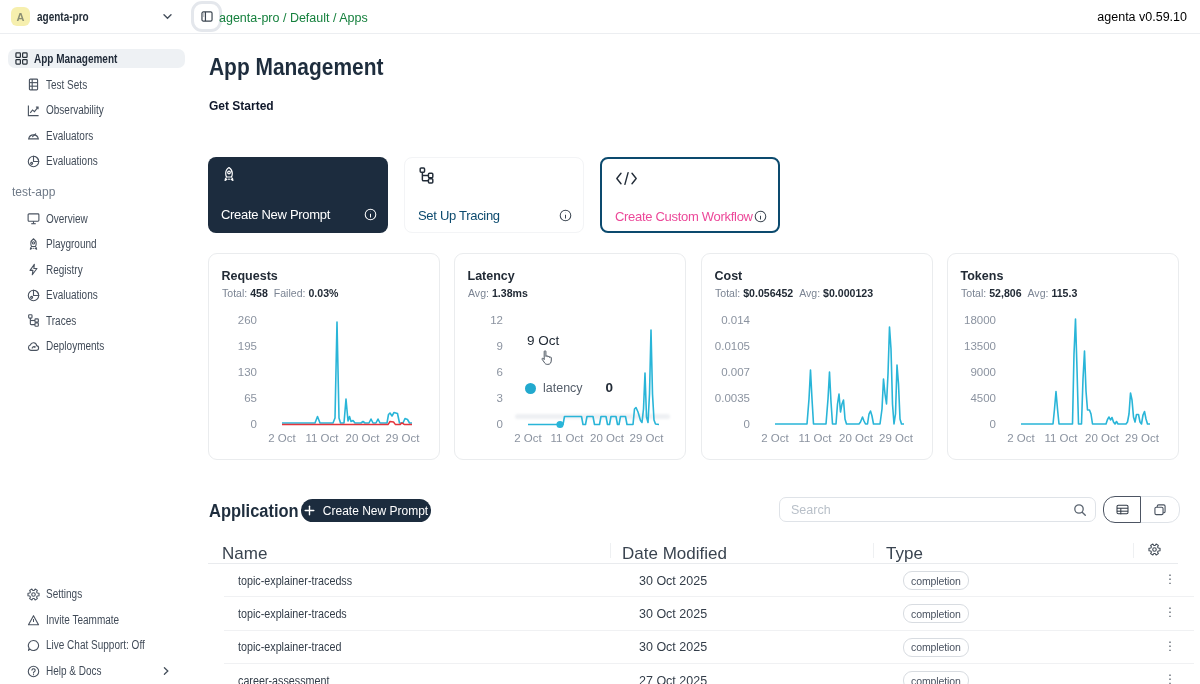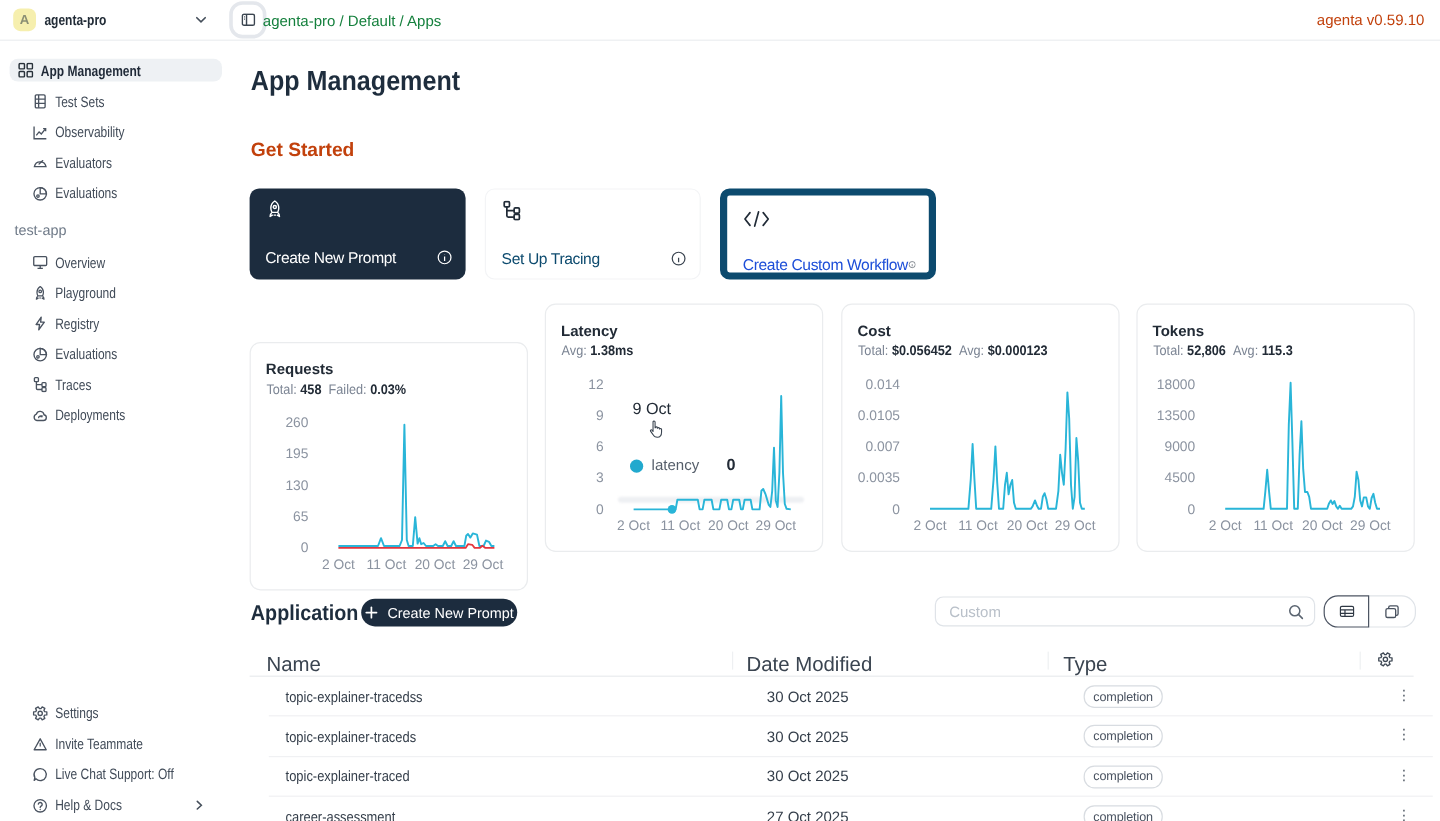--- a/index.html
+++ b/index.html
@@ -18,44 +18,44 @@
 .pageline { position:absolute; left:0; top:33px; width:1200px; height:1px; background:#eceef1; }
 .sitem { position:absolute; left:12px; width:193px; height:20px; display:flex; align-items:center;
   padding-left:15px; font-size:12.5px; color:#414b58; }
 .sitem svg { margin-right:6px; flex:none; }
 .sitem .lab { display:inline-block; transform:scaleX(0.8); transform-origin:0 50%; white-space:nowrap; }
 .sitem.active { left:8px; width:177px; padding-left:7px; background:#eef1f4; border-radius:7px;
   color:#1f2937; font-weight:700; height:19px; }
 .slabel { position:absolute; left:12px; font-size:12px; color:#6f7a88; }
 
 #crumb { position:absolute; left:219px; top:11px; font-size:12.5px; color:#15803d; }
-#ver { position:absolute; right:13px; top:10px; font-size:12.5px; color:#c2410c; }
+#ver { position:absolute; right:13px; top:10px; font-size:12.5px; color:#000000; }
 #collapsebtn { position:absolute; left:191px; top:1px; width:31px; height:31px;
   border:3px solid #e4e7ec; border-radius:11px; background:#fff;
   display:flex; align-items:center; justify-content:center; }
 
 #h1 { position:absolute; left:209px; top:56px; font-size:23px; font-weight:700; color:#1e2d3d;
   transform:scaleX(0.91); transform-origin:0 0; white-space:nowrap; line-height:1; }
-#h2 { position:absolute; left:209px; top:118px; font-size:16px; font-weight:700; color:#c2410c; line-height:1; }
+#h2 { position:absolute; left:209px; top:100px; font-size:12px; font-weight:700; color:#0f172a; line-height:1; }
 .gcard { position:absolute; top:157px; width:180px; height:76px; border-radius:8px; }
 .gcard .gicon { position:absolute; left:13px; top:9px; }
 .gcard .row { position:absolute; left:13px; right:11px; top:49px; height:17px;
   display:flex; align-items:center; justify-content:space-between; }
 .gcard .row span { font-size:13px; font-weight:500; white-space:nowrap; letter-spacing:-0.3px; }
 #gc1 { left:208px; background:#1c2c3e; color:#fff; }
 #gc2 { left:404px; border:1px solid #f3f4f6; color:#0c4a6e; }
-#gc3 { left:600px; border:6px solid #0c4a6e; color:#1d4ed8; }
+#gc3 { left:600px; border:2px solid #0c4a6e; color:#ec4899; }
 
 .scard { position:absolute; top:253px; width:232px; height:207px; border:1px solid #eaecee;
   border-radius:9px; background:#fff; }
 .scard .t { position:absolute; left:12.5px; top:14.5px; font-size:12.5px; font-weight:700; color:#222b36; }
 .scard .sub { position:absolute; left:12.5px; top:32.5px; font-size:11.5px; color:#7b8493; transform:scaleX(0.92); transform-origin:0 0; white-space:nowrap; }
 .scard .sub b { color:#222b36; font-weight:700; }
 .scard svg.chart { position:absolute; left:0; top:0; }
-#sc1 { left:208px;margin-top:32px; } #sc2 { left:454px; } #sc3 { left:701px; } #sc4 { left:947px; }
+#sc1 { left:208px; } #sc2 { left:454px; } #sc3 { left:701px; } #sc4 { left:947px; }
 
 #ltip { position:absolute; left:58px; top:70px; width:114px; height:88px; background:rgba(255,255,255,0.96);
   border-radius:5px; }
 #band { position:absolute; left:60px; top:159.5px; width:155px; height:5px; background:#eef0f3;
   border-radius:3px; filter:blur(1px); }
 #ltip .d1 { position:absolute; left:14px; top:9px; font-size:13.5px; color:#222b36; }
 #ltip .leg { position:absolute; left:12px; top:57px; width:90px; display:flex; align-items:center; font-size:12.5px; color:#555e6a; }
 #ltip .dot { width:11px; height:11px; border-radius:50%; background:#22a9ce; margin-right:7px; }
 #ltip .val { position:absolute; right:14px; top:56px; font-size:13.5px; font-weight:700; color:#222b36; }
 
@@ -365,21 +365,21 @@
     <path fill="none" stroke="#29b5d8" stroke-width="1.6" stroke-linejoin="round" d="M73,170 L105,170 L106.5,155 L108,137.5 L109.5,155 L111,170 L124.5,170 L126,100 L127.5,65 L129,115 L130.5,170 L133.5,170 L135,125 L136.5,97 L138,137 L139.5,156 L141.5,156 L143,160 L144.5,170 L158,170 L159.5,165.5 L161,163 L162.5,166 L164,163.5 L165.5,168 L167,170 L168.5,167.5 L170,170 L178,170 L179.5,168 L181,160 L182.5,139 L184,146 L185.5,163 L187,168 L188.5,160.5 L190.5,160.5 L192,168 L193.5,170 L195,161 L196.5,157.5 L198,165 L199.5,170 L202,170"></path>
   </svg>
 </div>
 
 <div id="apph">Application</div>
 <div id="newbtn"><svg width="11" height="11" viewBox="0 0 11 11" stroke="#fff" stroke-width="1.4" stroke-linecap="round" style="margin-right:8px">
       <line x1="5.5" y1="1.2" x2="5.5" y2="9.8"></line>
       <line x1="1.2" y1="5.5" x2="9.8" y2="5.5"></line>
     </svg>Create New Prompt</div>
 <div id="search">
-    <span class="ph">Custom</span>
+    <span class="ph">Search</span>
   <svg width="14" height="14" viewBox="0 0 14 14" fill="none" stroke="#5a6470" stroke-width="1.3" stroke-linecap="round">
       <circle cx="6" cy="6" r="4.2"></circle>
       <line x1="9.2" y1="9.2" x2="12.3" y2="12.3"></line>
     </svg>
 </div>
 <div id="seg1">
     <svg width="13" height="11" viewBox="0 0 15 13" fill="none" stroke="#2f3844" stroke-width="1.2">
       <rect x="1" y="1.5" width="13" height="10" rx="1.5"></rect>
       <line x1="1" y1="5" x2="14" y2="5"></line>
       <line x1="1" y1="8.5" x2="14" y2="8.5"></line>

